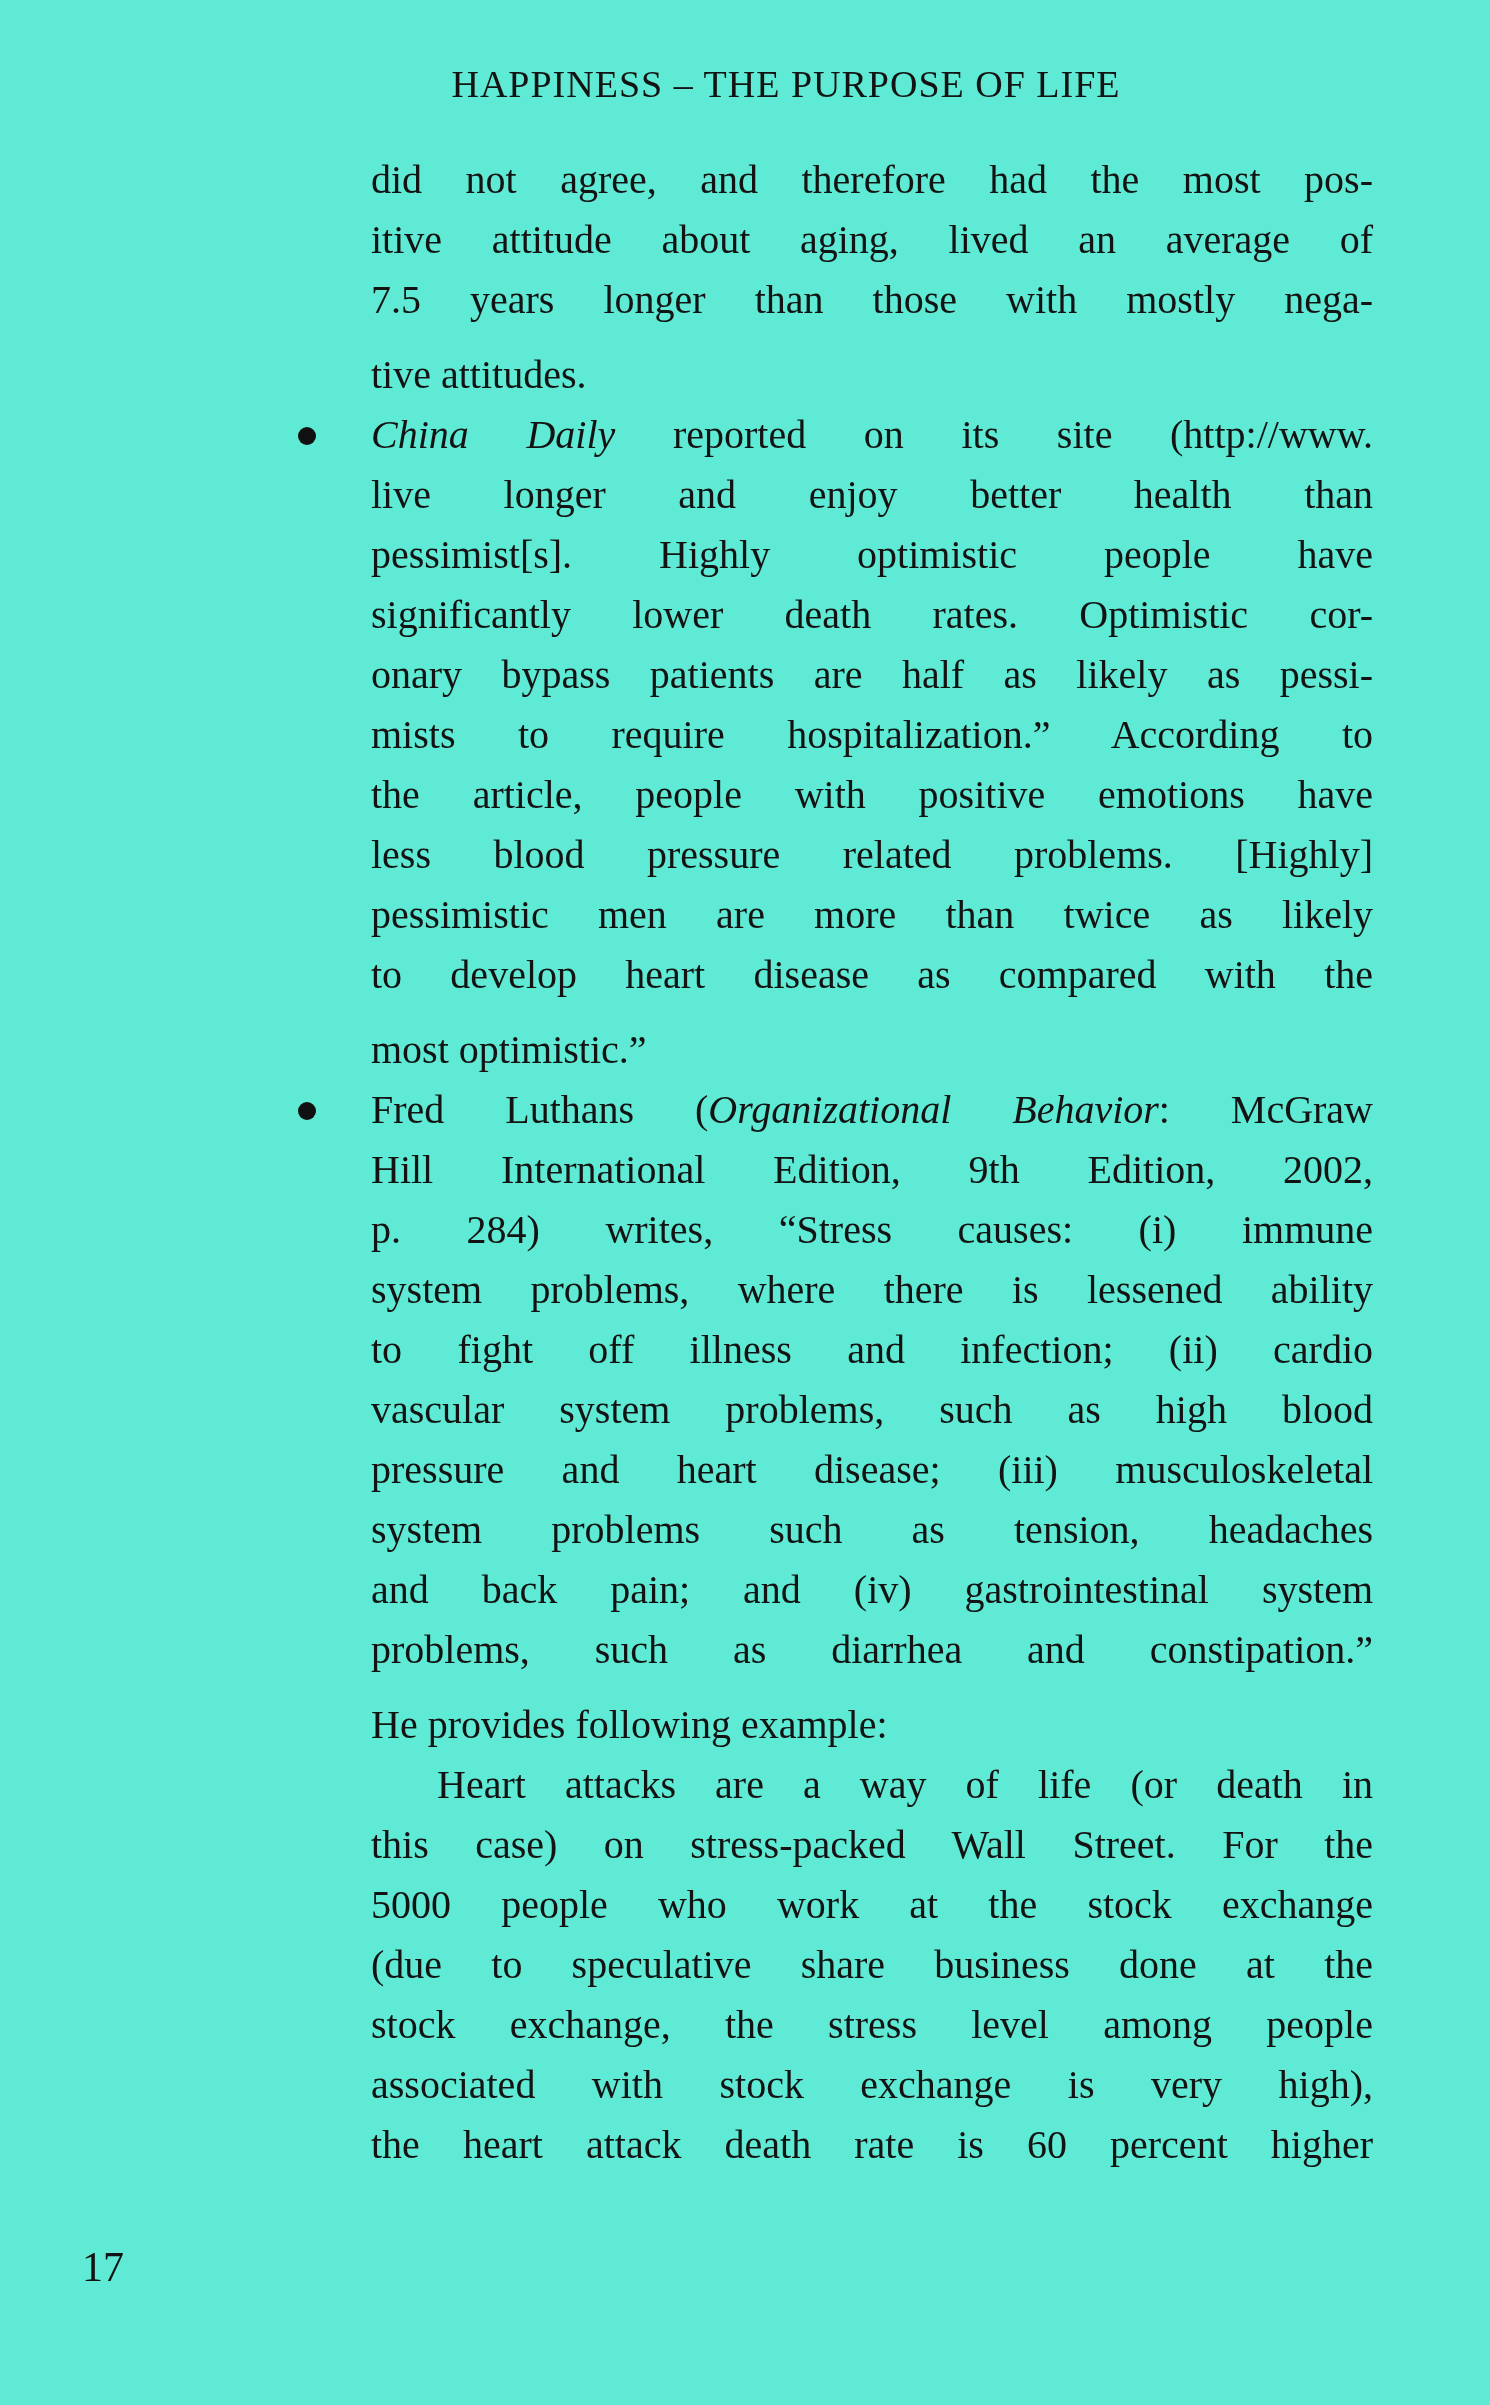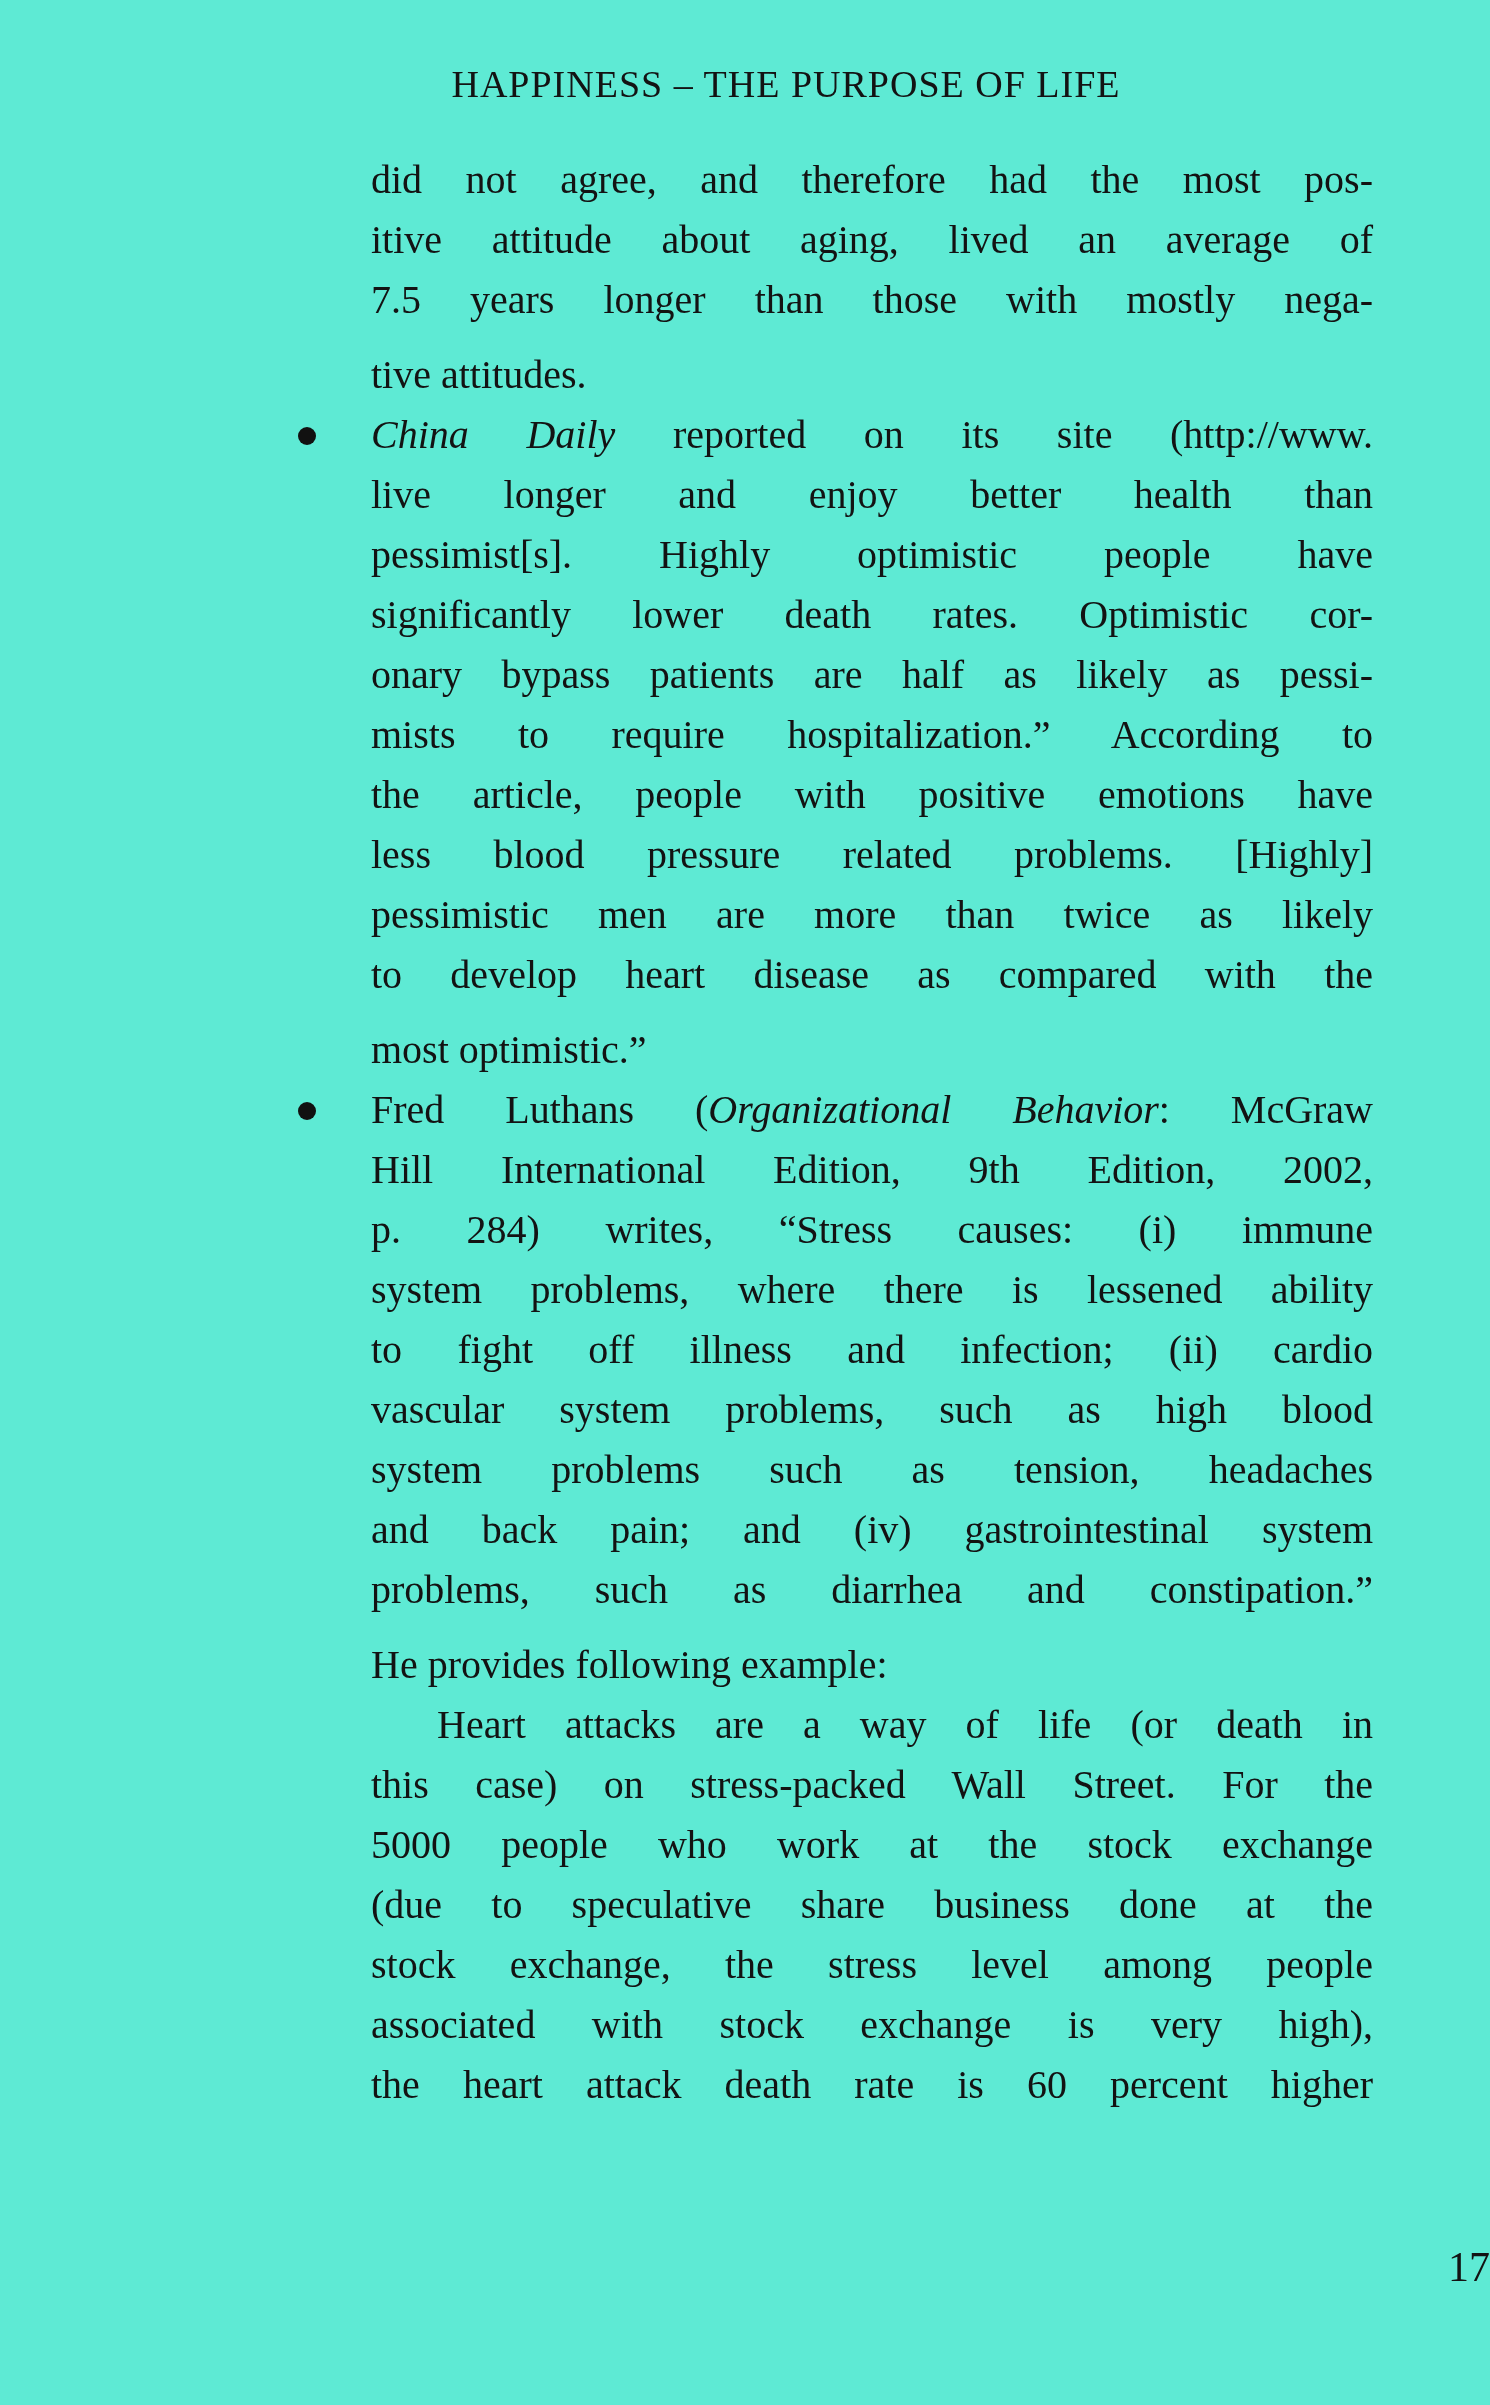--- a/index.html
+++ b/index.html
@@ -51,21 +51,21 @@
     height: 18px;
     border-radius: 50%;
     background: #111;
   }
   .it { font-style: italic; }
   .pageno {
     position: absolute;
     top: 2243px;
     left: 82px;
     width: 1408px;
-    text-align: right;
+    text-align: left;
     font-size: 42px;
   }
 </style>
 </head>
 <body>
 
 <div class="page">
   <div class="header">HAPPINESS – THE PURPOSE OF LIFE</div>
   <div class="body-col" id="body-col">
       <div class="line"><span>did not agree, and therefore had the most pos-</span></div>
@@ -82,20 +82,21 @@
       <div class="line"><span>less blood pressure related problems. [Highly]</span></div>
       <div class="line"><span>pessimistic men are more than twice as likely</span></div>
       <div class="line"><span>to develop heart disease as compared with the</span></div>
       <div class="line last"><span>most optimistic.”</span></div>
       <div class="line"><span class="bullet"></span><span>Fred Luthans (</span><span class="it">Organizational Behavior</span><span>: McGraw</span></div>
       <div class="line"><span>Hill International Edition, 9th Edition, 2002,</span></div>
       <div class="line"><span>p. 284) writes, “Stress causes: (i) immune</span></div>
       <div class="line"><span>system problems, where there is lessened ability</span></div>
       <div class="line"><span>to fight off illness and infection; (ii) cardio</span></div>
       <div class="line"><span>vascular system problems, such as high blood</span></div>
+      <div class="line"><span>pressure and heart disease; (iii) musculoskeletal</span></div>
       <div class="line"><span>system problems such as tension, headaches</span></div>
       <div class="line"><span>and back pain; and (iv) gastrointestinal system</span></div>
       <div class="line"><span>problems, such as diarrhea and constipation.”</span></div>
       <div class="line last"><span>He provides following example:</span></div>
       <div class="line indent"><span>Heart attacks are a way of life (or death in</span></div>
       <div class="line"><span>this case) on stress-packed Wall Street. For the</span></div>
       <div class="line"><span>5000 people who work at the stock exchange</span></div>
       <div class="line"><span>(due to speculative share business done at the</span></div>
       <div class="line"><span>stock exchange, the stress level among people</span></div>
       <div class="line"><span>associated with stock exchange is very high),</span></div>

